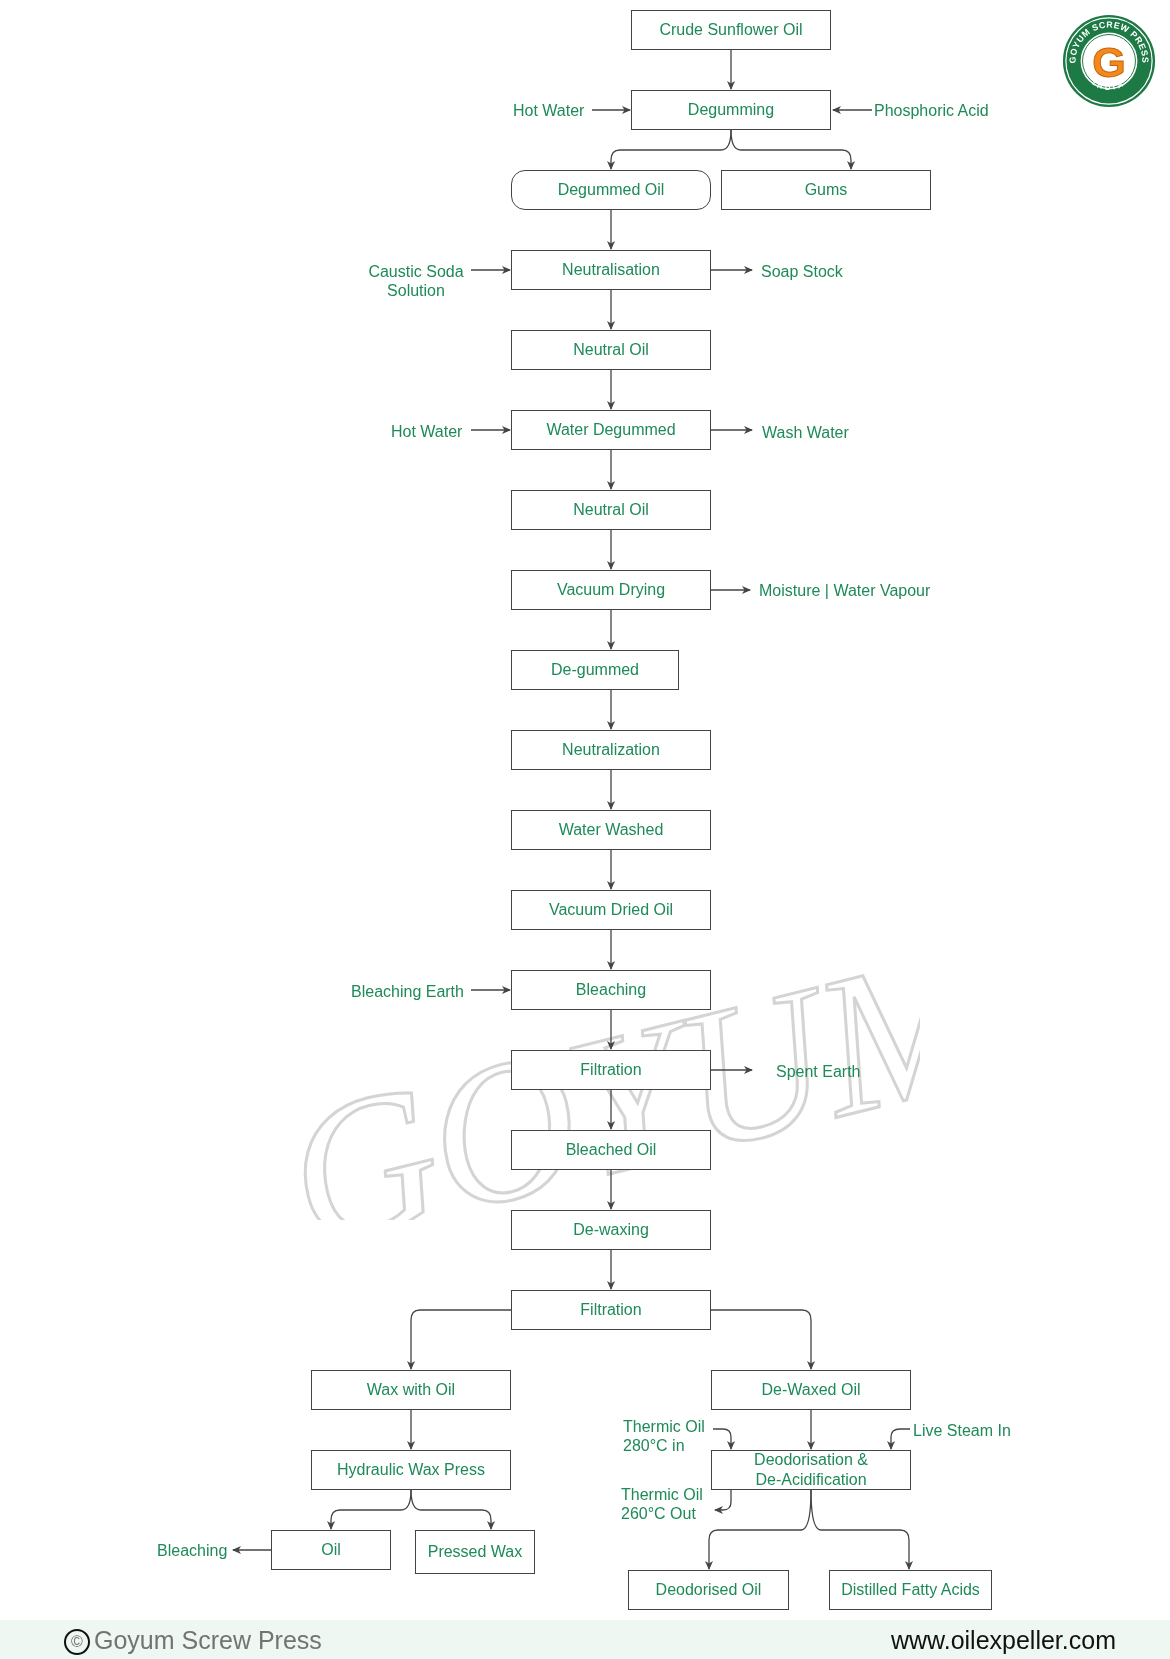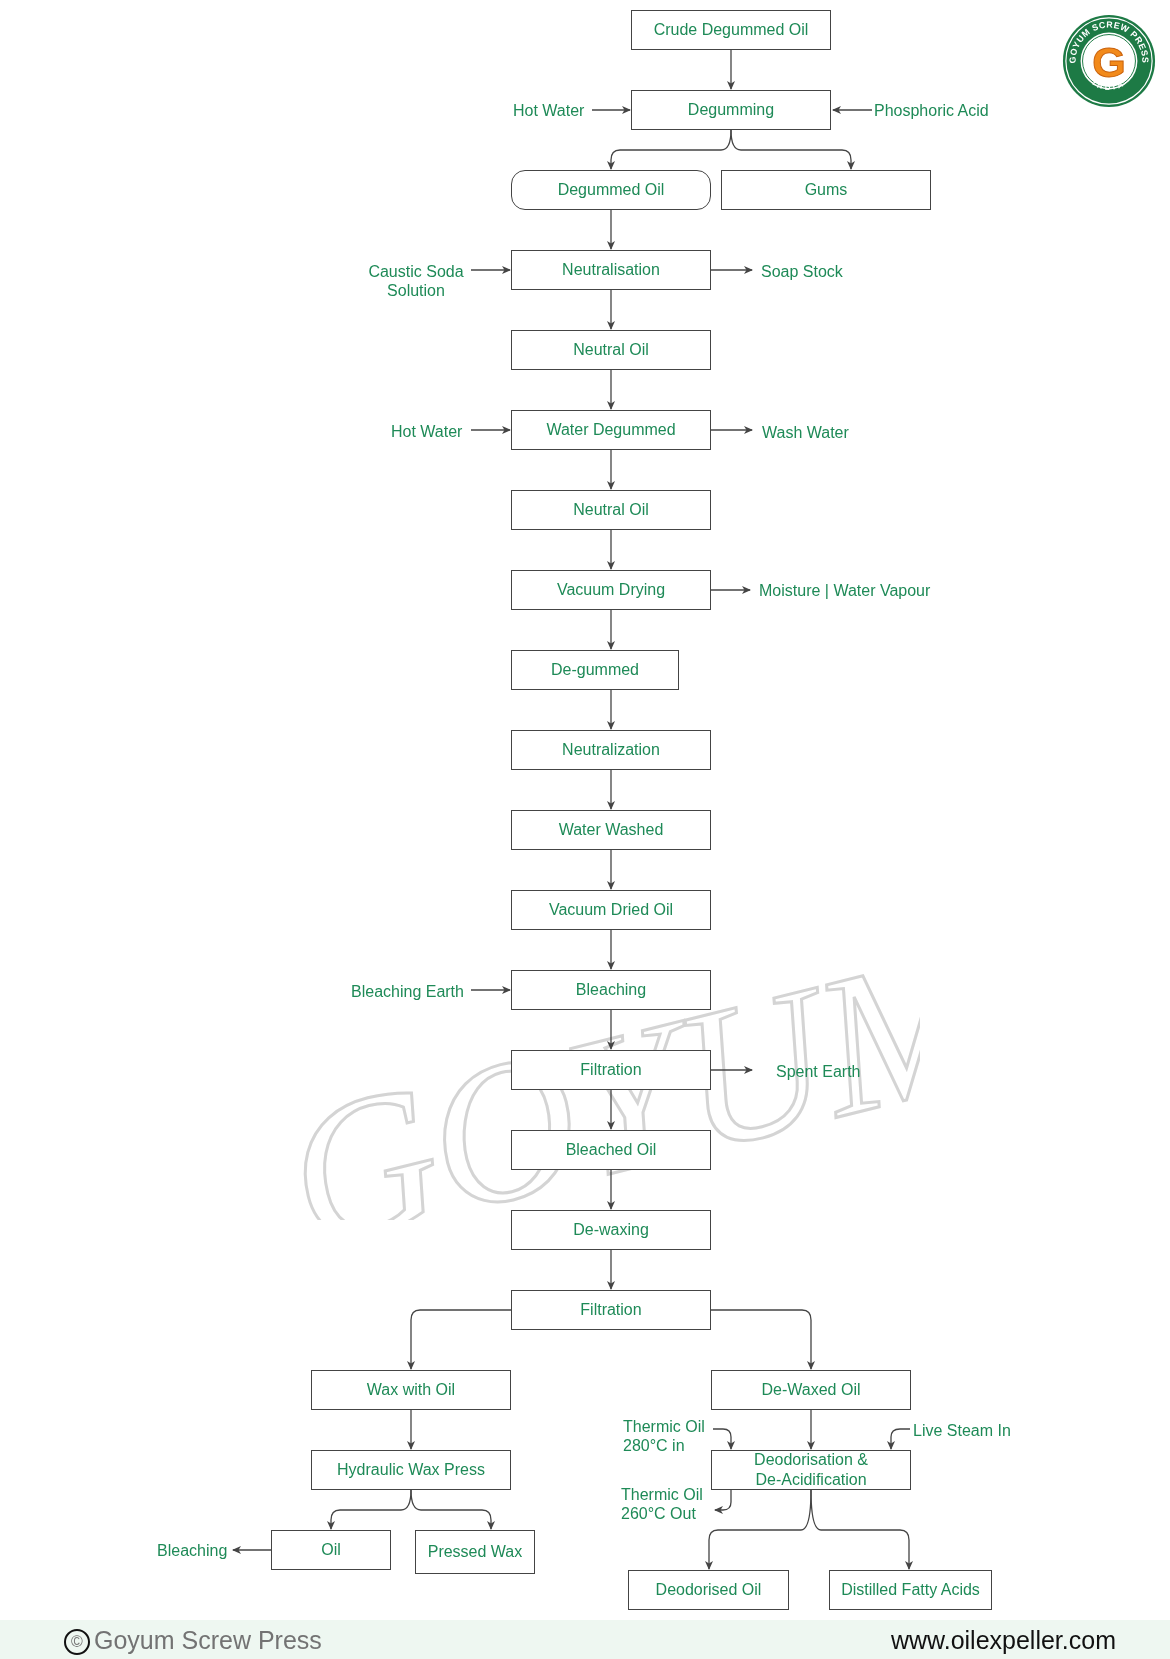--- a/index.html
+++ b/index.html
@@ -100,21 +100,21 @@
 
     <line x1="811" y1="1410" x2="811" y2="1449"></line>
     <path d="M713,1429 L723,1429 Q731,1429 731,1437 L731,1449"></path>
     <path d="M910,1429 L900,1429 Q891,1429 891,1437 L891,1449"></path>
     <path d="M731,1490 L731,1502 Q731,1510 723,1510 L715,1510"></path>
     <path d="M811,1490 Q811,1530 801,1530 L718,1530 Q709,1530 709,1540 L709,1569"></path>
     <path d="M811,1490 Q811,1530 821,1530 L900,1530 Q909,1530 909,1540 L909,1569"></path>
   </g>
 </svg>
 
-<div class="node" style="left:631px;top:10px;width:200px;height:40px;">Crude Degummed Oil</div>
+<div class="node" style="left:631px;top:10px;width:200px;height:40px;">Crude Sunflower Oil</div>
 <div class="node" style="left:631px;top:90px;width:200px;height:40px;">Degumming</div>
 <div class="node" style="left:511px;top:170px;width:200px;height:40px;border-radius:14px;">Degummed Oil</div>
 <div class="node" style="left:721px;top:170px;width:210px;height:40px;">Gums</div>
 <div class="node" style="left:511px;top:250px;width:200px;height:40px;">Neutralisation</div>
 <div class="node" style="left:511px;top:330px;width:200px;height:40px;">Neutral Oil</div>
 <div class="node" style="left:511px;top:410px;width:200px;height:40px;">Water Degummed</div>
 <div class="node" style="left:511px;top:490px;width:200px;height:40px;">Neutral Oil</div>
 <div class="node" style="left:511px;top:570px;width:200px;height:40px;">Vacuum Drying</div>
 <div class="node" style="left:511px;top:650px;width:168px;height:40px;">De-gummed</div>
 <div class="node" style="left:511px;top:730px;width:200px;height:40px;">Neutralization</div>

